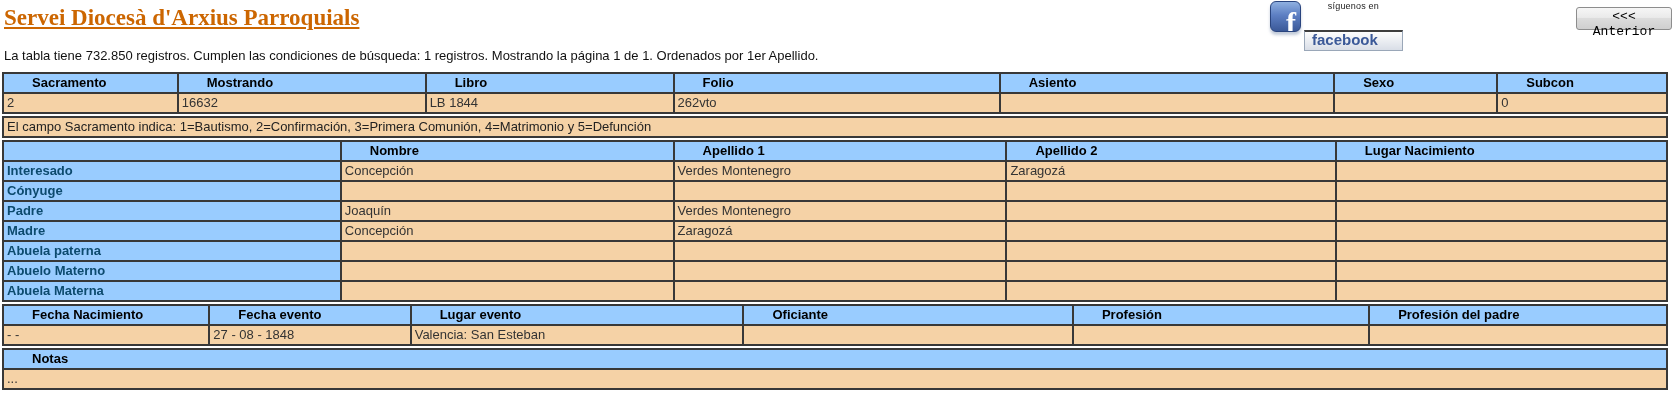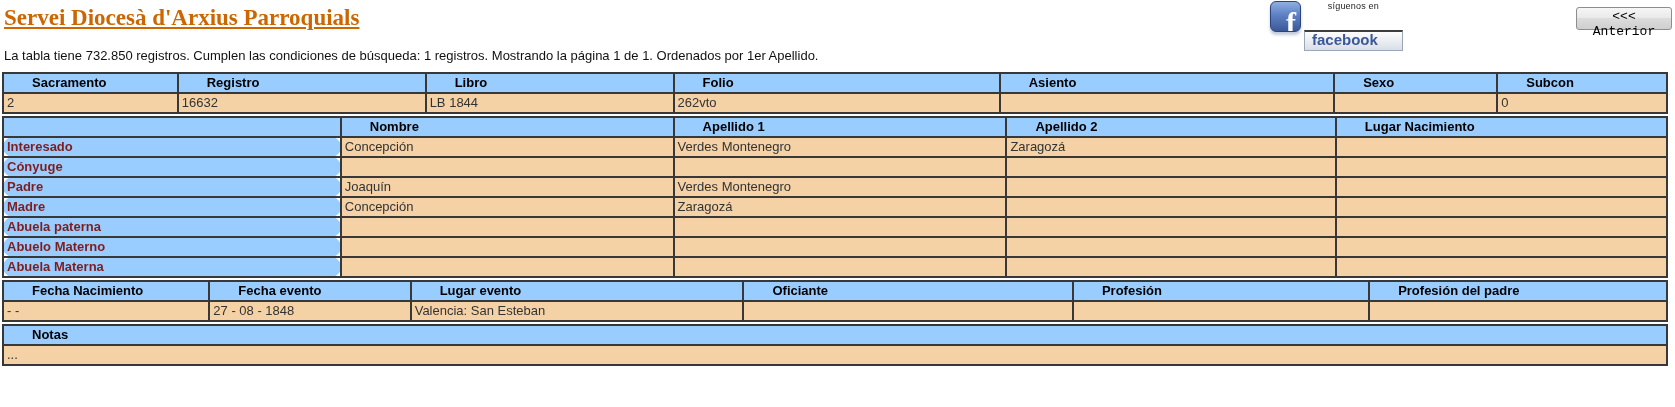--- a/index.html
+++ b/index.html
@@ -52,21 +52,21 @@
     width:100%;border-collapse:collapse;table-layout:fixed;margin-top:2px;
     border:2px solid var(--border);
   }
   th,td{
     border:2px solid var(--border);height:18px;line-height:18px;
     padding:0 3px;font-size:13px;overflow:hidden;white-space:nowrap;
     text-align:left;
   }
   th{background:var(--blue);font-weight:bold;color:#000;padding-left:28px;}
   td{background:var(--orange);color:#333;}
-  td.lbl{background:var(--blue);font-weight:bold;color:#7f1d1d;border-radius:10px;}
+  td.lbl{background:var(--blue);font-weight:bold;color:#0c4a6e;}
   td.note{color:#222;}
 </style>
 </head>
 <body>
 
 <div class="topbar">
   <h1 class="title">Servei Diocesà d'Arxius Parroquials</h1>
 
   <a class="fb-badge">
     <span class="fb-logo">
@@ -91,39 +91,46 @@
         <col style="width:14.9%">
         <col style="width:14.9%">
       <col style="width:19.6%">
         <col style="width:20.1%">
         <col style="width:9.8%">
         <col style="width:10.2%">
     </colgroup>
     <tbody>
         <tr>
       <th>Sacramento</th>
-      <th>Registro</th>
+      <th>Mostrando</th>
       <th>Libro</th>
       <th>Folio</th>
       <th>Asiento</th>
       <th>Sexo</th>
       <th>Subcon</th>
     </tr>
     <tr>
       <td>2</td>
       <td>16632</td>
       <td>LB 1844</td>
       <td>262vto</td>
       <td></td>
       <td></td>
       <td>0</td>
     </tr>
   </tbody>
     </table>
 
+  <table>
+    <tbody>
+        <tr>
+      <td class="note">El campo Sacramento indica: 1=Bautismo, 2=Confirmación, 3=Primera Comunión, 4=Matrimonio y 5=Defunción</td>
+    </tr>
+  </tbody>
+    </table>
 
   <table>
     <colgroup>
       <col style="width:20.3%">
         <col style="width:20%">
         <col style="width:20%">
       <col style="width:19.8%">
         <col style="width:19.9%">
     </colgroup>
     <tbody>

